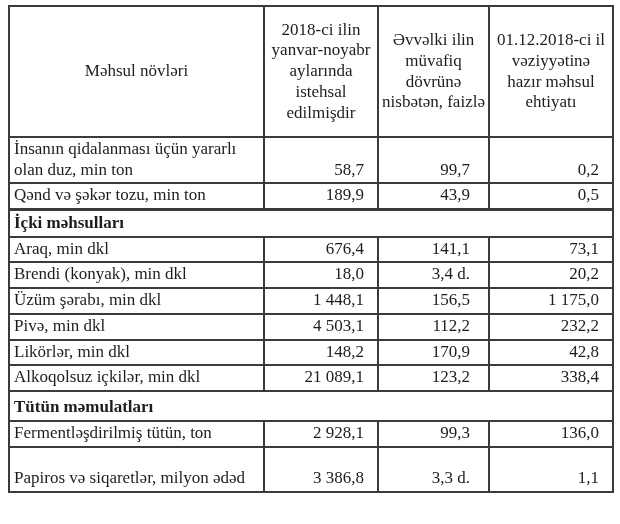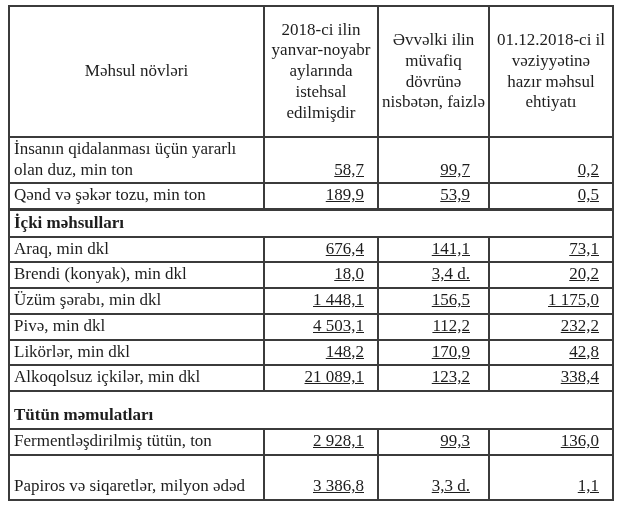--- a/index.html
+++ b/index.html
@@ -41,38 +41,37 @@
   tbody td {
     vertical-align: bottom;
   }
   td.label-cell {
     text-align: left;
     padding-left: 4px;
   }
   td.num {
     text-align: right;
     padding-right: 13px;
-    text-decoration: underline;
   }
   td.num-pct {
     padding-right: 18px;
     border-radius: 15px;
   }
   tr.rh-2line   { height: 38px; }
   tr.rh-1line   { height: 22px; }
   tr.rh-2tall   { height: 45px; }
   tr.section-row td {
     font-weight: bold;
     text-align: left;
     vertical-align: bottom;
     padding-left: 4px;
   }
   tr.section-icki  { height: 27px; }
   tr.section-icki td { border-top: 3px solid #3b3b3b; }
-  tr.section-tutun { height: 38px; }
+  tr.section-tutun { height: 30px; }
 </style>
 </head>
 <body>
 
 <table class="stat-table">
   <colgroup>
     <col class="c-label">
     <col class="c-produced">
     <col class="c-percent">
     <col class="c-stock">
@@ -88,21 +87,21 @@
   <tbody>
     <tr class="rh-2line">
       <td class="label-cell">İnsanın qidalanması üçün yararlı olan duz, min ton</td>
       <td class="num">58,7</td>
       <td class="num num-pct">99,7</td>
       <td class="num">0,2</td>
     </tr>
     <tr class="rh-1line">
       <td class="label-cell">Qənd və şəkər tozu, min ton</td>
       <td class="num">189,9</td>
-      <td class="num num-pct">53,9</td>
+      <td class="num num-pct">43,9</td>
       <td class="num">0,5</td>
     </tr>
     <tr class="section-row section-icki">
       <td colspan="4">İçki məhsulları</td>
     </tr>
     <tr class="rh-1line">
       <td class="label-cell">Araq, min dkl</td>
       <td class="num">676,4</td>
       <td class="num num-pct">141,1</td>
       <td class="num">73,1</td>

